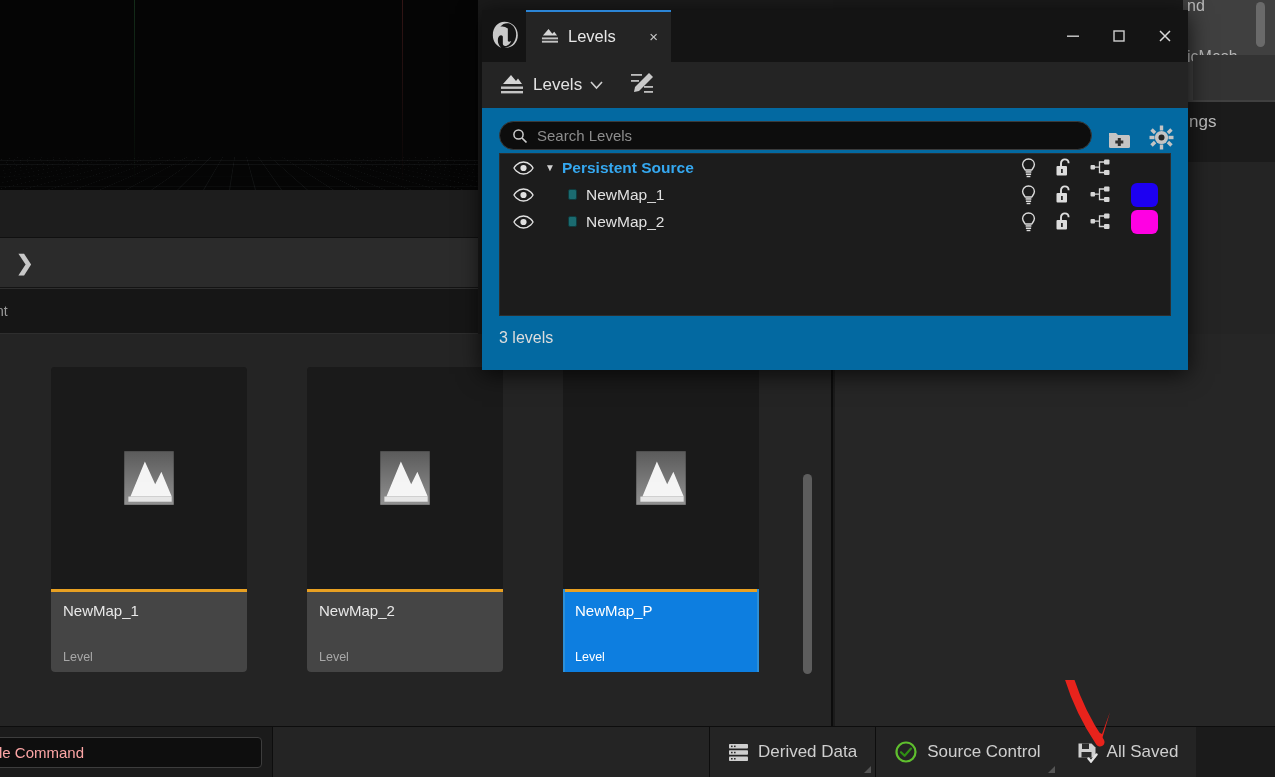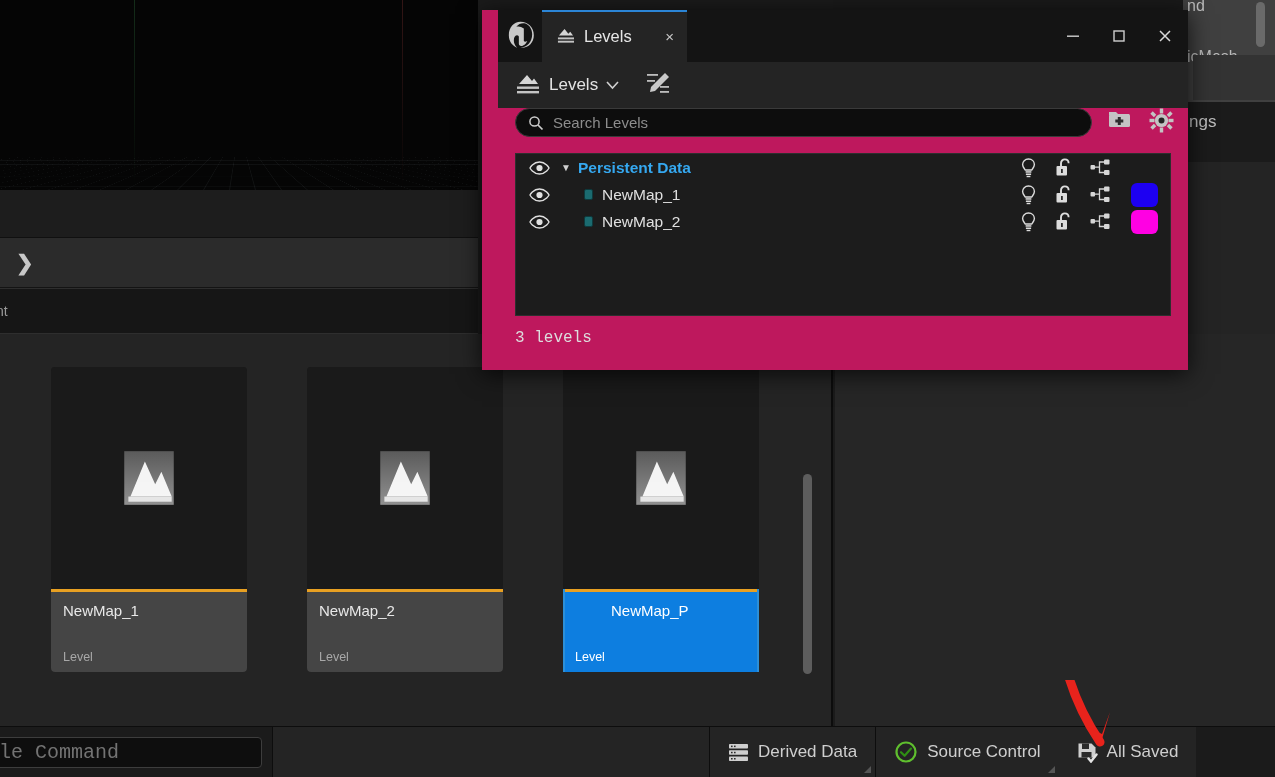--- a/index.html
+++ b/index.html
@@ -66,21 +66,21 @@
   .mtn {
     width: 66px; height: 66px; display: block;
   }
   .tile-accent { height: 3px; width: 100%; background: #e8a022; }
   .tile-body {
     height: 80px; background: #454545; padding: 10px 12px 8px 12px;
     display: flex; flex-direction: column; justify-content: space-between;
   }
   .tile.sel .tile-body { background: #0d7ee0; }
   .tile-name { color: #e8e8e8; font-size: 15px; }
-  .tile.sel .tile-name { color: #ffffff; margin-left: 36px; }
+  .tile.sel .tile-name { color: #ffffff; }
   .tile-type { color: #a8a8a8; font-size: 12.5px; }
   .tile.sel .tile-type { color: #ffffff; }
   .tile-selbar-l, .tile-selbar-r {
     position: absolute; top: 0; width: 2px; height: 305px; background: #2c8fd8;
   }
   .cb-scroll-track {
     position: absolute; right: 17px; top: 140px; width: 11px; height: 200px;
   }
   .cb-scroll-thumb {
     width: 9px; height: 200px; background: #5d5d5d; border-radius: 5px;
@@ -106,23 +106,22 @@
   
   .top-sliver {
     position: absolute; left: 833px; top: 0; width: 350px; height: 9px;
     background: #1a1a1a; overflow: hidden;
   }
   .sliver-text { color: #4a4a4a; font-size: 13px; position: relative; top: -5px; left: 10px; white-space: nowrap; }
 
   
   .levels-win {
     position: absolute; left: 482px; top: 10px; width: 706px; height: 360px;
-    background: #be185d;
+    background: #0369a1;
     box-shadow: 0 4px 22px rgba(0,0,0,.75);
-    padding-left: 16px;
   }
   .lw-titlebar {
     position: relative; height: 52px; background: #141414; display: flex; align-items: stretch;
   }
   .ue-logo { width: 44px; display: flex; align-items: center; justify-content: center; }
   .ue-logo svg { width: 27px; height: 30px; }
   .lw-tab {
     position: relative; width: 145px; background: #242424;
     display: flex; align-items: center; padding: 0 10px 0 14px; gap: 9px;
   }
@@ -140,21 +139,21 @@
   .win-btn svg { display: block; }
 
   .lw-toolbar {
     height: 46px; background: #242424; display: flex; align-items: center;
     padding-left: 17px; gap: 26px;
   }
   .tb-levels { display: flex; align-items: center; gap: 8px; cursor: pointer; }
   .tb-levels-label { color: #e2e2e2; font-size: 17px; }
 
   .lw-searchrow {
-    height: 42px; display: flex; align-items: flex-start; padding: 0 12px 0 17px; gap: 12px;
+    height: 42px; display: flex; align-items: flex-end; padding: 0 12px 0 17px; gap: 12px;
   }
   .search-box {
     flex: 1; height: 29px; background: #0d0d0d; border: 1px solid #3a3a3a; border-radius: 15px;
     display: flex; align-items: center; padding: 0 12px; gap: 9px;
   }
   .search-ph { color: #8d8d8d; font-size: 15px; }
   .icon-btn { width: 30px; display: flex; align-items: center; justify-content: center; cursor: pointer; }
 
   .lw-list {
     margin: 3px 17px 0 17px; height: 163px; background: #1c1c1c; border: 1px solid #2e2e2e;
@@ -172,36 +171,36 @@
   .lvl-name { font-size: 15.5px; }
   .lvl-name.persist { color: #35a8f0; font-weight: bold; }
   .lvl-name.child { color: #e0e0e0; }
   .row-icons { position: absolute; right: 0; top: 0; height: 27px;
     display: flex; align-items: center; }
   .ri { width: 36px; display: flex; align-items: center; justify-content: center; cursor: pointer; }
   .swatch-cell { width: 52px; display: flex; align-items: center; justify-content: center; }
   .swatch { width: 27px; height: 24px; border-radius: 6px; }
 
   .lw-footer { height: 44px; display: flex; align-items: center; padding-left: 17px; }
-  .footer-txt { color: #dddddd; font-size: 16px; font-family: Liberation Mono, monospace; }
+  .footer-txt { color: #dddddd; font-size: 16px; }
 
   
   .statusbar {
     position: absolute; left: 0; top: 726px; width: 1275px; height: 51px;
     background: #1b1b1b; border-top: 1px solid #0d0d0d;
     display: flex; align-items: center;
   }
   .sb-cmd-wrap { width: 273px; height: 51px; display: flex; align-items: center;
     border-right: 1px solid #0d0d0d; }
   .sb-cmd {
     margin-left: -18px; width: 280px; height: 31px; background: #0e0e0e;
     border: 1px solid #3d3d3d; border-radius: 4px; display: flex; align-items: center;
     padding-left: 16px;
   }
-  .sb-cmd-ph { color: #737373; font-size: 20px; font-family: Liberation Mono, monospace; }
+  .sb-cmd-ph { color: #fca5a5; font-size: 15px; font-family: Liberation Sans, sans-serif; }
   .sb-gap { width: 437px; height: 51px; border-right: 1px solid #0d0d0d; background: #242424; }
   .sb-item { height: 51px; display: flex; align-items: center; gap: 9px; padding: 12px 18px;
     position: relative; cursor: pointer; }
   .sb-item.bordered { border-right: 1px solid #0d0d0d; }
   .sb-label { color: #cfcfcf; font-size: 17px; }
   .corner { position: absolute; right: 4px; bottom: 5px; width: 0; height: 0;
     border-left: 7px solid transparent; border-bottom: 7px solid #555; }
   .sb-seg2 { display: flex; align-items: center; background: #242424; height: 51px; }
 
   .arrow-overlay { position: absolute; left: 1030px; top: 680px; width: 140px; height: 97px;
@@ -401,21 +400,21 @@
     <div class="lw-list">
 
       <div class="lvl-row">
         <span class="eye">
           <svg width="21" height="14" viewBox="0 0 21 14">
             <path d="M10.5 1 C4 1 1 7 1 7 S4 13 10.5 13 S20 7 20 7 S17 1 10.5 1 Z" fill="none" stroke="#e0e0e0" stroke-width="1.4"></path>
             <circle cx="10.5" cy="7" r="3.1" fill="#e0e0e0"></circle>
           </svg>
         </span>
         <span class="tri">▼</span>
-        <span class="lvl-name persist">Persistent Data</span>
+        <span class="lvl-name persist">Persistent Source</span>
         <span class="row-icons">
           <span class="ri">
             <svg width="15" height="20" viewBox="0 0 15 20">
               <path d="M7.5 1 C3.9 1 1.6 3.6 1.6 6.6 C1.6 9 3.4 10.6 4.3 12 h6.4 c0.9-1.4 2.7-3 2.7-5.4 C13.4 3.6 11.1 1 7.5 1 Z" fill="none" stroke="#dcdcdc" stroke-width="1.4"></path>
               <rect x="4.6" y="13.2" width="5.8" height="1.5" fill="#dcdcdc"></rect>
               <rect x="4.9" y="15.5" width="5.2" height="1.5" fill="#dcdcdc"></rect>
               <rect x="5.6" y="17.8" width="3.8" height="1.4" fill="#dcdcdc"></rect>
             </svg>
           </span>
           <span class="ri">

